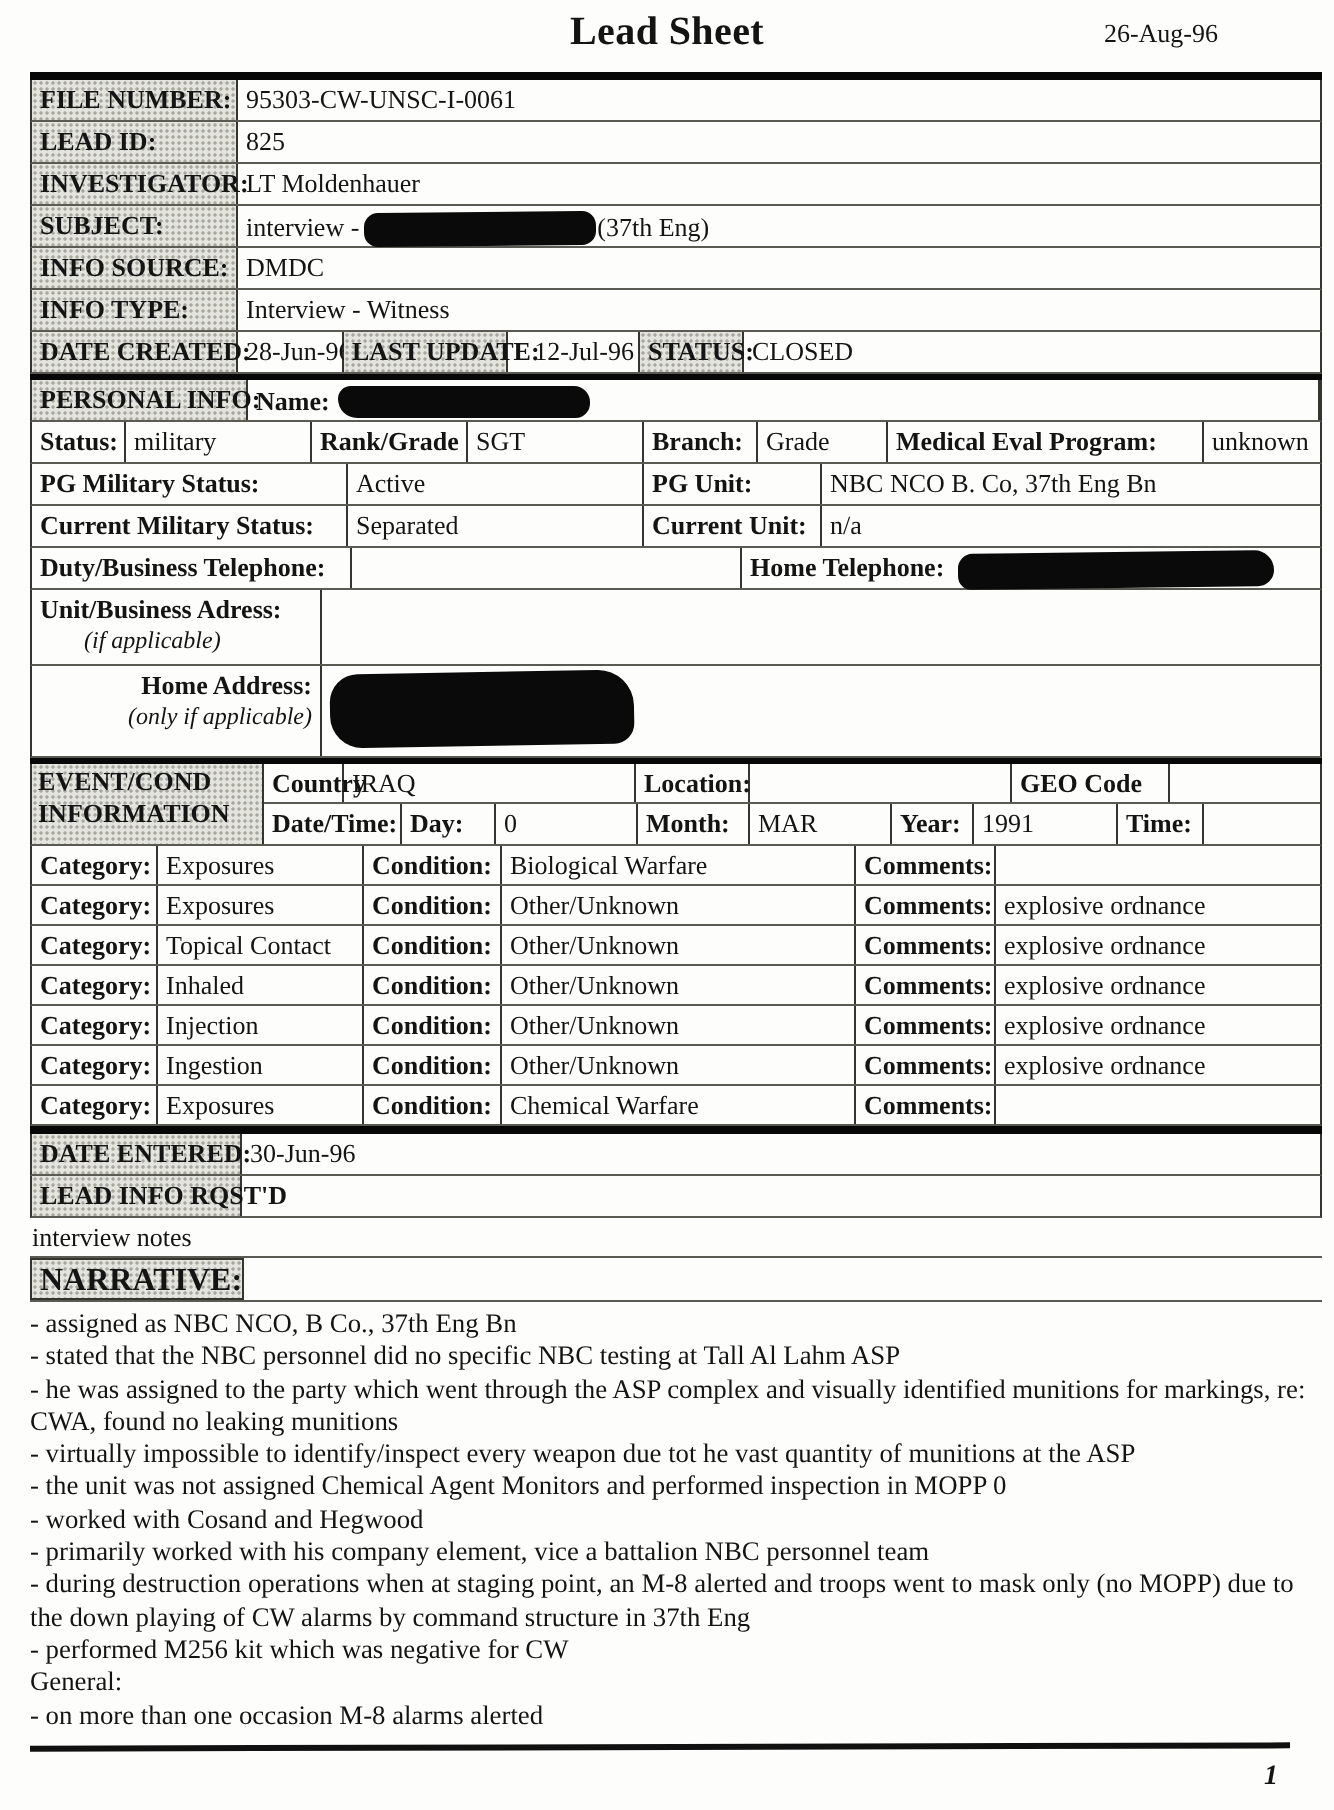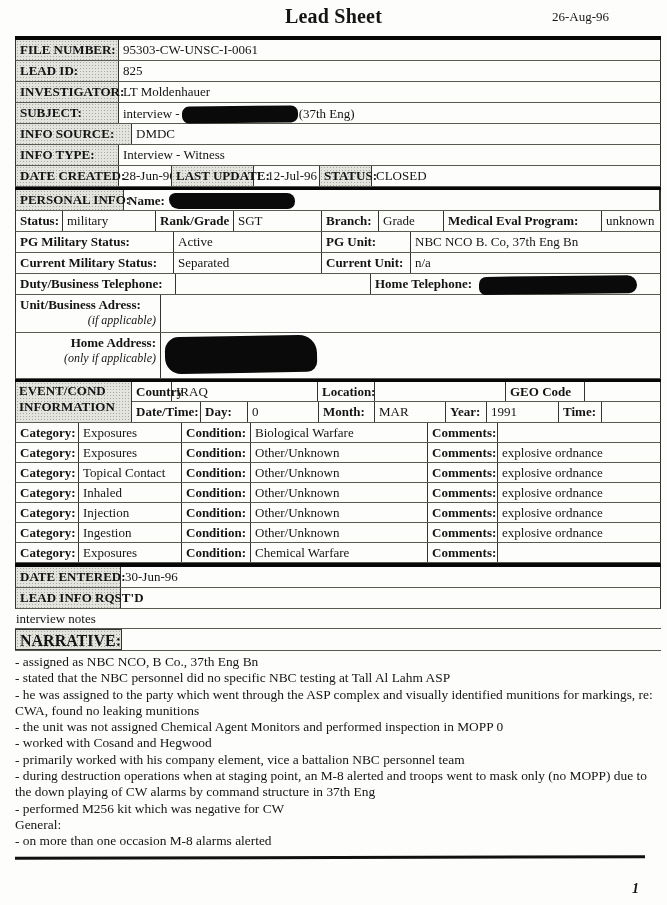--- a/index.html
+++ b/index.html
@@ -50,21 +50,21 @@
   .subrow:last-child { border-bottom:none; }
 
   
   .narr { margin:3px 8px 0 15px; font-size:13.4px; line-height:16.3px; }
   .narr div { margin-bottom:0; }
 
   .bottomrule { margin:6px 22px 0 15px; height:3px; background:#111; transform:rotate(-.15deg); }
   .pagenum { position:absolute; right:28px; bottom:8px; font-size:14px; font-style:italic; font-weight:bold; }
 
   
-  .note { font-style:italic; font-weight:normal; font-size:12px;text-align:right; }
+  .note { font-style:italic; font-weight:normal; font-size:12px; }
 </style>
 </head>
 <body>
 
 <div class="sheet">
 
   <div class="hdr">
     <div class="title">Lead Sheet</div>
     <div class="hdr-date">26-Aug-96</div>
   </div>
@@ -84,21 +84,21 @@
     </div>
     <div class="r h21">
       <div class="c b shade" style="width:103px">SUBJECT:</div>
       <div class="c last flex1 vc">
         <span>interview -</span>
           <span class="redact" style="width:116px;height:17px;margin-left:-2px;transform:rotate(-.6deg)"></span>
           <span style="margin-left:-3px">(37th Eng)</span>
       </div>
     </div>
     <div class="r h21">
-      <div class="c b shade" style="width:116px">INFO SOURCE:</div>
+      <div class="c b shade" style="width:103px">INFO SOURCE:</div>
       <div class="c last flex1">DMDC</div>
     </div>
     <div class="r h21">
       <div class="c b shade" style="width:103px">INFO TYPE:</div>
       <div class="c last flex1">Interview - Witness</div>
     </div>
     <div class="r h21">
       <div class="c b shade" style="width:103px">DATE CREATED:</div>
       <div class="c ra" style="width:53px;padding-right:2px">28-Jun-96</div>
       <div class="c b shade" style="width:82px">LAST UPDATE:</div>
@@ -264,20 +264,21 @@
     <div style="display:flex;height:22px;border-bottom:1px solid #5a5a52">
       <div class="c b shade" style="width:107px;border:1px solid #35352f;border-bottom:1px solid #35352f">NARRATIVE:</div>
       <div class="flex1"></div>
     </div>
   </div>
 
   <div class="narr">
     <div>- assigned as NBC NCO, B Co., 37th Eng Bn</div>
     <div>- stated that the NBC personnel did no specific NBC testing at Tall Al Lahm ASP</div>
     <div>- he was assigned to the party which went through the ASP complex and visually identified munitions for markings, re: CWA, found no leaking munitions</div>
+    <div>- virtually impossible to identify/inspect every weapon due tot he vast quantity of munitions at the ASP</div>
     <div>- the unit was not assigned Chemical Agent Monitors and performed inspection in MOPP 0</div>
     <div>- worked with Cosand and Hegwood</div>
     <div>- primarily worked with his company element, vice a battalion NBC personnel team</div>
     <div>- during destruction operations when at staging point, an M-8 alerted and troops went to mask only (no MOPP) due to the down playing of CW alarms by command structure in 37th Eng</div>
     <div>- performed M256 kit which was negative for CW</div>
     <div>General:</div>
     <div>- on more than one occasion M-8 alarms alerted</div>
   </div>
 
   <div class="bottomrule"></div>

